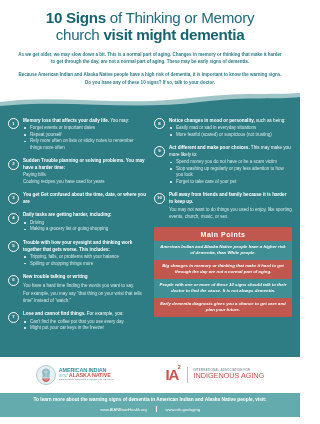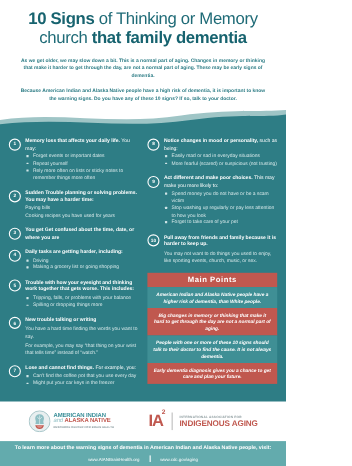--- a/index.html
+++ b/index.html
@@ -2,21 +2,21 @@
 <html><head>
 <meta charset="utf-8">
 <style>
   html,body{margin:0;padding:0;}
   body{
     width:300px;height:424px;overflow:hidden;
     background:#ffffff;
     font-family:"Liberation Sans", sans-serif;
     -webkit-font-smoothing:antialiased;
   }
-  .poster{position:relative;width:260px;height:424px;overflow:hidden;background:#ffffff;}
+  .poster{position:relative;width:300px;height:424px;overflow:hidden;background:#ffffff;}
 
   
   .header{position:relative;background:#ffffff;padding:9px 12px 4px;}
   .title{
     text-align:center;color:#1f6b77;
     font-size:15.2px;line-height:1.14;letter-spacing:-0.3px;
     font-weight:400;
   }
   .title b{font-weight:700;color:#17636f;}
   .intro{
@@ -91,21 +91,21 @@
   .aian-l1{font-size:5.4px;font-weight:700;color:#3a8f99;letter-spacing:-0.1px;}
   .aian-l2{font-size:5.4px;font-weight:700;color:#c0584f;letter-spacing:-0.1px;}
   .aian-l2 .and{color:#8fbfc4;font-weight:400;font-style:italic;}
   .aian-l3{font-size:2.5px;font-weight:700;color:#7b8e93;letter-spacing:0.15px;margin-top:0.6px;}
 
   .ia2-mark{font-size:15px;font-weight:700;color:#c0584f;line-height:1;position:relative;letter-spacing:-1px;}
   .ia2-mark sup{font-size:6px;position:relative;top:-5px;left:-1px;}
   .ia2-rule{width:0.8px;height:16px;background:#bdbdbd;margin:0 3px;}
   .ia2-text{line-height:1.05;}
   .ia2-l1{font-size:2.9px;font-weight:700;color:#8c9b9e;letter-spacing:0.2px;}
-  .ia2-l2{font-size:7.4px;font-weight:700;color:#c0584f;letter-spacing:-0.1px;}
+  .ia2-l2{font-size:7.4px;font-weight:400;color:#c0584f;letter-spacing:-0.1px;}
 
   
   .footer{
     background:#63abad;color:#ffffff;text-align:center;
     padding:4px 6px 5px;box-sizing:border-box;
   }
   .footer-line{font-size:4.8px;font-weight:700;line-height:1.3;}
   .footer-urls{
     margin-top:3px;display:flex;align-items:center;justify-content:center;gap:9px;
     font-size:4px;font-weight:400;
@@ -113,21 +113,21 @@
   .footer-sep{width:0.8px;height:6px;background:#ffffff;display:inline-block;}
 </style>
 </head>
 <body>
 
 <div class="poster">
 
   <div class="header">
     <div class="title">
       <b>10 Signs</b><span> of Thinking or Memory</span><br>
-      <span>church </span><b>that family dementia</b>
+      <span>church </span><b>visit might dementia</b>
     </div>
     <div class="intro">
       <p>As we get older, we may slow down a bit. This is a normal part of aging. Changes in memory or thinking that make it harder to get through the day, are not a normal part of aging. These may be early signs of dementia.</p>
       <p>Because American Indian and Alaska Native people have a high risk of dementia, it is important to know the warning signs. Do you have any of these 10 signs? If so, talk to your doctor.</p>
     </div>
   </div>
 
   <div class="wave">
     <svg viewBox="0 0 300 22" preserveAspectRatio="none">
       <path d="M0,11 C60,3 120,16 190,7 C240,1 275,4 300,2 L300,22 L0,22 Z" fill="#9fc5c6"></path>

